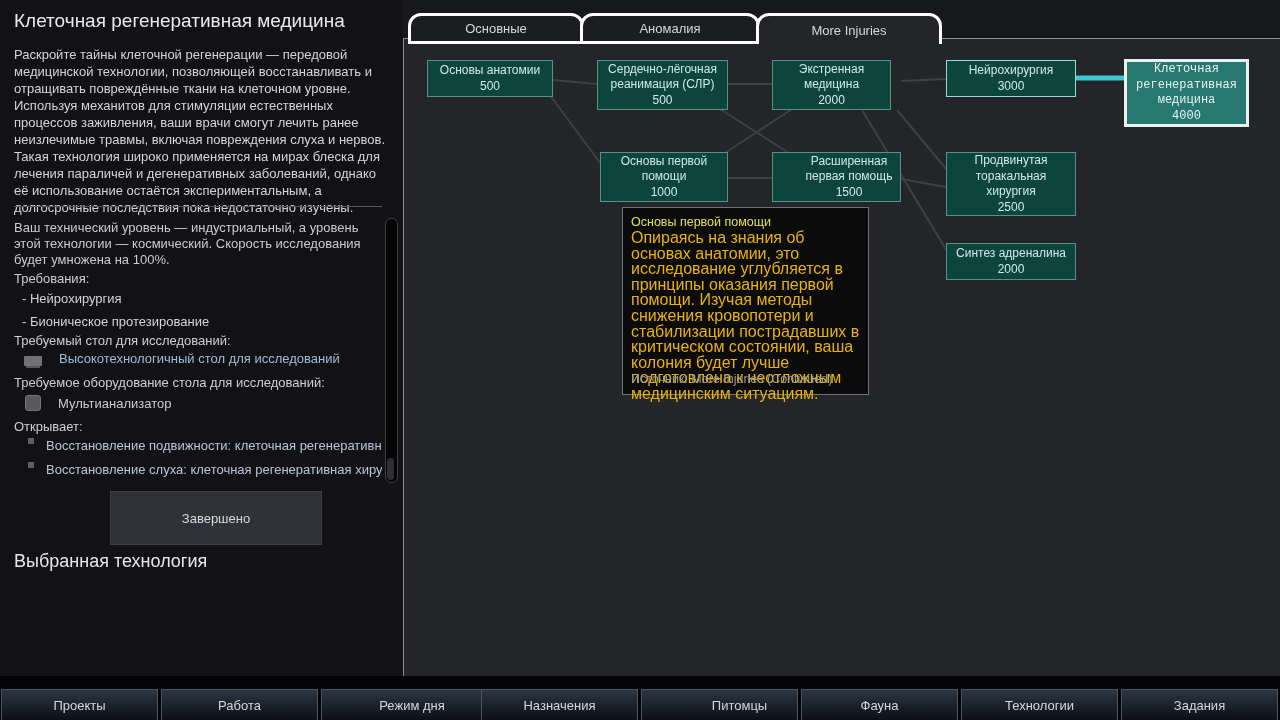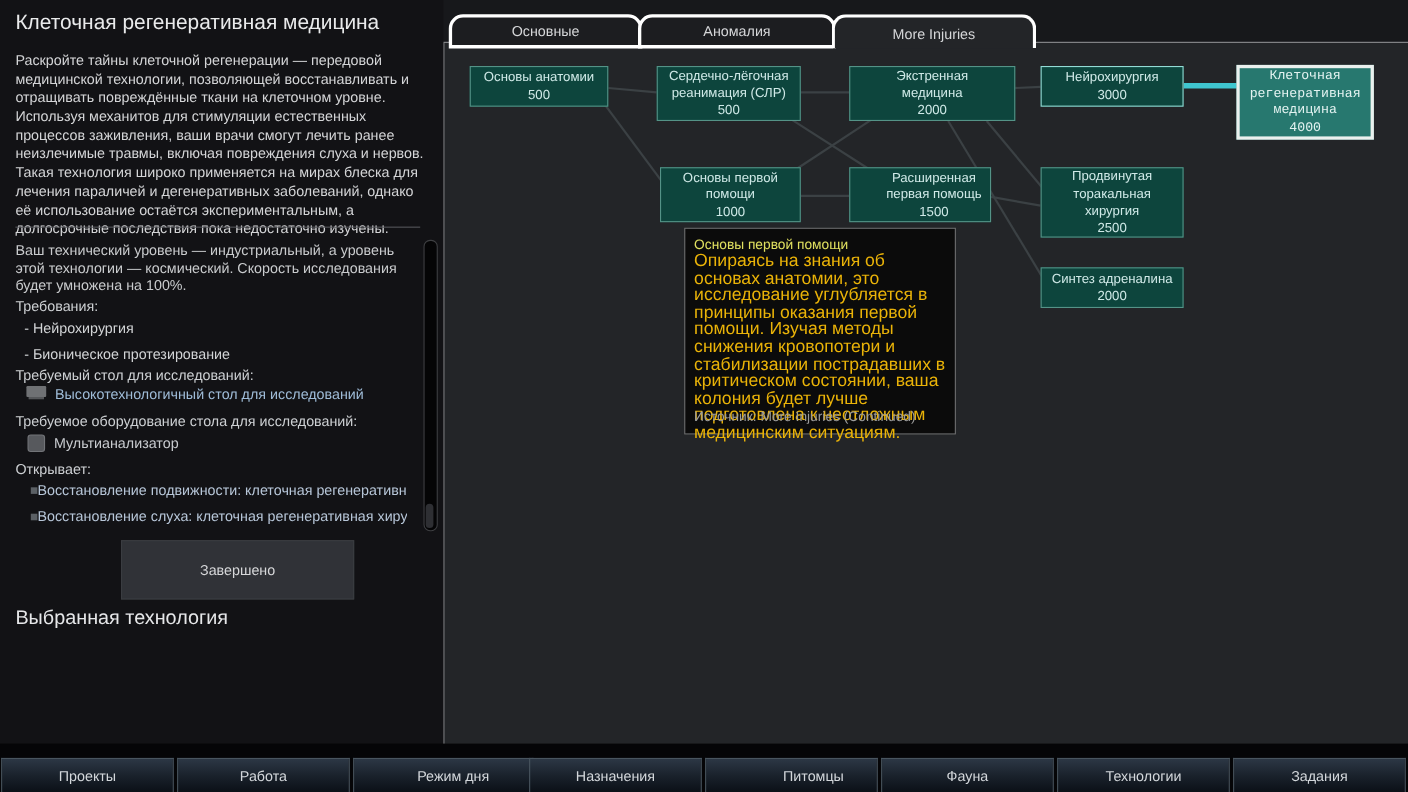--- a/index.html
+++ b/index.html
@@ -8,26 +8,26 @@
 
   
   #left-panel{position:absolute;left:0;top:0;width:403px;height:688px;background:#121215;}
   .lp-title{position:absolute;left:14px;top:10px;font-size:19px;color:#e9eaeb;}
   .lp-desc{position:absolute;left:14px;top:46px;width:372px;font-size:13px;line-height:17px;color:#d4d5d7;}
   .lp-sep{position:absolute;left:14px;top:206px;width:368px;height:1px;background:#55565a;}
   .lp-note{position:absolute;left:14px;top:220px;width:368px;font-size:13px;line-height:16px;color:#c9cbcd;}
   .lp-label{position:absolute;left:14px;font-size:13px;color:#cdd0d3;}
   .req-line{font-size:13px;color:#d2d4d6;margin-bottom:8px;}
   #requirements-list{position:absolute;left:22px;top:291px;}
-  .icon-row{position:absolute;display:flex;align-items:flex-start;gap:8px;}
+  .icon-row{position:absolute;display:flex;align-items:flex-end;gap:17px;}
   .link-text{font-size:13px;color:#9fbcd8;}
   .bench-icon{width:18px;height:10px;background:#6f7174;border-radius:1px;box-shadow:0 4px 0 -2px #55575a;}
   .analyzer-icon{width:14px;height:14px;background:#57595d;border:1px solid #727478;border-radius:3px;}
   #unlocks-list{position:absolute;left:28px;top:438px;width:356px;}
-  .unlock-row{display:flex;align-items:center;margin-bottom:9px;}
+  .unlock-row{display:flex;align-items:flex-start;gap:12px;margin-bottom:9px;}
   .bullet{width:6px;height:6px;background:#5b6065;flex:0 0 6px;}
   .unlock-text{font-size:13px;color:#b7c6d8;white-space:nowrap;overflow:hidden;max-width:336px;}
   #finished-button{position:absolute;left:110px;top:491px;width:210px;height:52px;background:#303237;
       border:1px solid #3a3c41;color:#d7d8da;font-size:13px;display:flex;align-items:center;justify-content:center;}
   #lp-scrollbar{position:absolute;left:385px;top:218px;width:11px;height:263px;background:#050506;
       border:1px solid #3e3f42;border-radius:6px;}
   #lp-scroll-handle{position:absolute;left:1px;bottom:2px;width:7px;height:22px;background:#2e2f33;border-radius:4px;}
   .sel-heading{position:absolute;left:14px;top:551px;font-size:18px;color:#e6e7e9;}
   #selected-box{position:absolute;left:15px;top:578px;width:380px;height:90px;background:#28282b;
       border:1px solid #88898c;display:flex;align-items:center;justify-content:center;}
@@ -86,21 +86,21 @@
       <line x1="728" y1="178" x2="772" y2="178" class="normal"></line>
       <line x1="901" y1="179" x2="946" y2="187" class="normal"></line>
       <line x1="862" y1="110" x2="950" y2="256" class="normal"></line>
       <line x1="897" y1="110" x2="947" y2="170" class="normal"></line>
       <line x1="1076" y1="78" x2="1126" y2="78" class="highlight"></line>
     </svg>
   <div id="tech-tree">
       <div class="node normal" style="left: 427px; top: 60px; width: 126px; height: 37px;"><span>Основы анатомии</span><span>500</span></div>
       <div class="node normal" style="left: 597px; top: 60px; width: 131px; height: 50px;"><span>Сердечно-лёгочная
 реанимация (СЛР)</span><span>500</span></div>
-      <div class="node normal" style="left: 772px; top: 60px; width: 151px; height: 50px;"><span>Экстренная
+      <div class="node normal" style="left: 772px; top: 60px; width: 119px; height: 50px;"><span>Экстренная
 медицина</span><span>2000</span></div>
       <div class="node highlight" style="left: 946px; top: 60px; width: 130px; height: 37px;"><span>Нейрохирургия</span><span>3000</span></div>
       <div class="node selected" style="left: 1124px; top: 59px; width: 125px; height: 68px; font-family: Liberation Mono, monospace;"><span>Клеточная
 регенеративная
 медицина</span><span>4000</span></div>
       <div class="node normal" style="left: 600px; top: 152px; width: 128px; height: 50px;"><span>Основы первой
 помощи</span><span>1000</span></div>
       <div class="node normal" style="left: 772px; top: 152px; width: 129px; height: 50px; padding-left: 25px;"><span>Расширенная
 первая помощь</span><span>1500</span></div>
       <div class="node normal" style="left: 946px; top: 152px; width: 130px; height: 64px;"><span>Продвинутая

